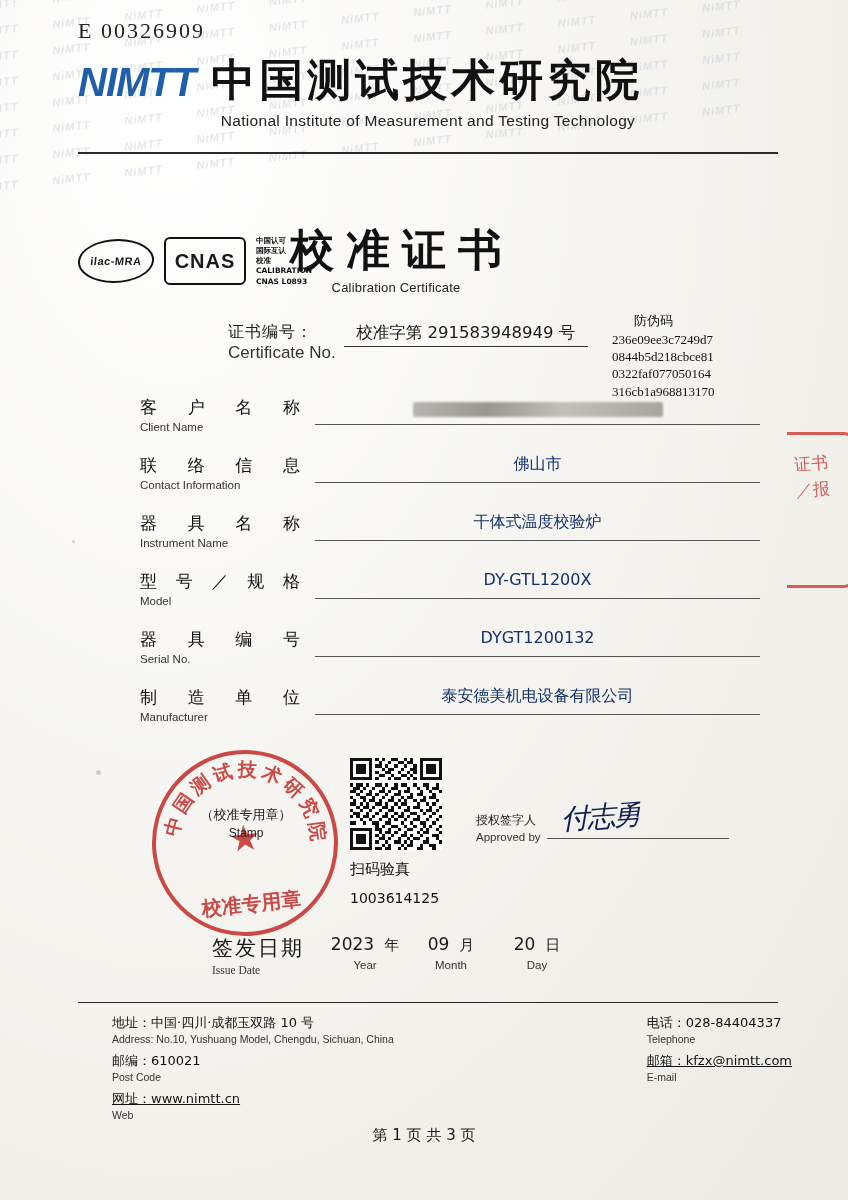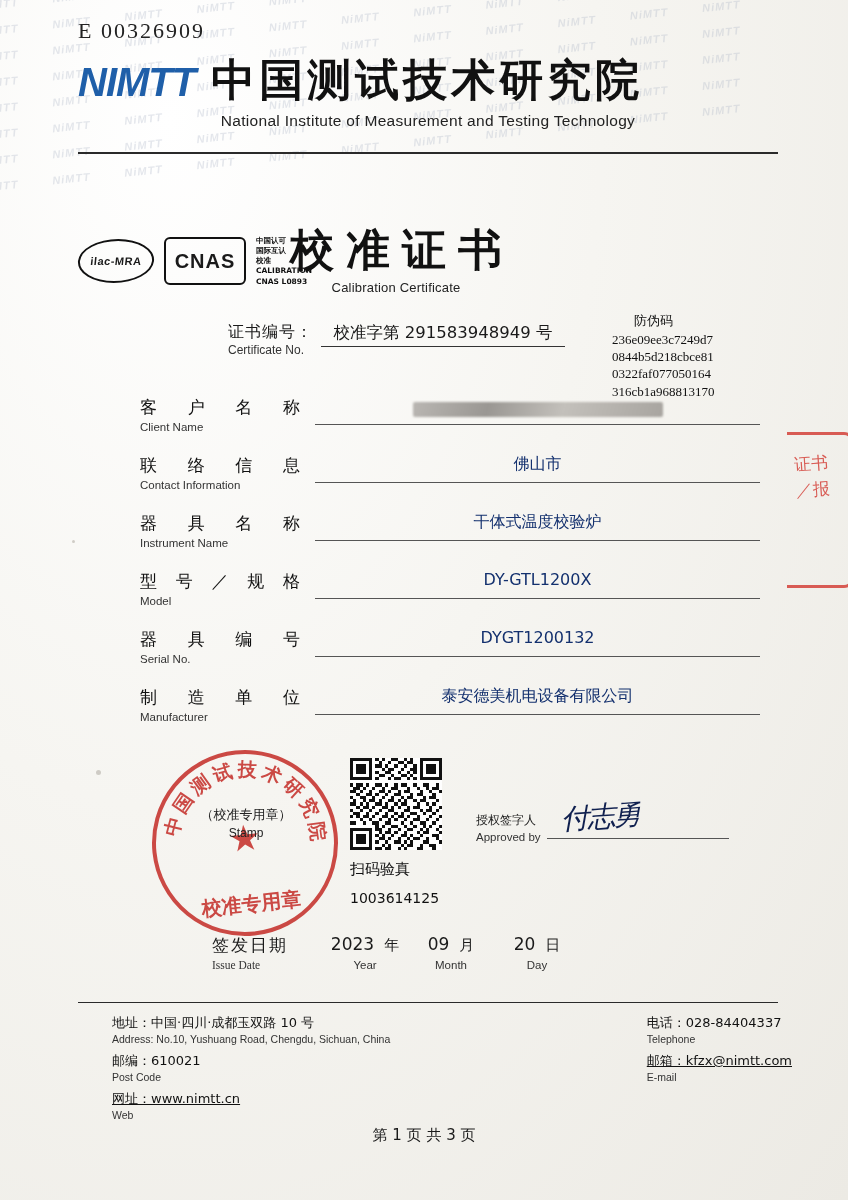--- a/index.html
+++ b/index.html
@@ -90,21 +90,21 @@
   .doc-title .en{
     font-family:"Liberation Sans",sans-serif;font-size:13px;color:#222;
     text-align:center;margin-top:8px;letter-spacing:.2px;padding-right:12px;
   }
 
   
   .certno{
     position:absolute;left:228px;top:322px;display:flex;align-items:flex-start;gap:8px;
   }
   .certno .lbl-cn{font-family:"DejaVu Sans",sans-serif;font-size:16px;letter-spacing:1px;}
-  .certno .lbl-en{font-family:"Liberation Sans",sans-serif;font-size:12px;color:#333;}
+  .certno .lbl-en{font-family:"Liberation Sans",sans-serif;font-size:17px;color:#333;}
   .certno .val{
     border-bottom:1.4px solid #333;min-width:232px;text-align:center;
     font-family:"DejaVu Sans",serif;font-size:16.5px;padding:0 6px 2px 6px;
   }
 
   .antifake{
     position:absolute;left:612px;top:312px;
     font-family:"Liberation Serif",serif;font-size:13px;line-height:1.32;color:#111;
   }
   .antifake .t{font-family:"DejaVu Sans",sans-serif;font-size:13px;margin-left:22px;margin-bottom:2px;}
@@ -181,21 +181,21 @@
     position:absolute;left:14px;top:-14px;
     font-family:"DejaVu Sans",sans-serif;font-size:28px;color:#10204f;
     font-style:italic;letter-spacing:-2px;transform:rotate(-4deg);
   }
 
   
   .issue{
     position:absolute;left:212px;top:934px;display:flex;align-items:flex-start;
   }
   .issue .lbl{width:110px;}
-  .issue .lbl .cn{font-family:Liberation Mono, monospace;font-size:17px;letter-spacing:2px;}
+  .issue .lbl .cn{font-family:Liberation Mono, monospace;font-size:21px;letter-spacing:2px;}
   .issue .lbl .en{font-family:Liberation Serif, serif;font-size:11.5px;color:#333;margin-top:2px;}
   .dcell{width:86px;text-align:center;}
   .dcell .v{font-family:"DejaVu Sans",serif;font-size:17px;}
   .dcell .u{font-family:"DejaVu Sans",sans-serif;font-size:15px;}
   .dcell .en{font-family:"Liberation Sans",sans-serif;font-size:11.5px;color:#333;margin-top:4px;}
   .dline{display:flex;align-items:baseline;gap:10px;justify-content:center;}
 
   .footrule{
     position:absolute;left:78px;top:1002px;width:700px;border-top:1.6px solid #2a2a2a;
   }
@@ -659,21 +659,21 @@
       <div class="en">Day</div>
     </div>
   </div>
 
   <div class="footrule"></div>
 
   <div class="footer">
     <div class="fcol">
       <div class="f-line">
         <div class="f-cn">地址：中国·四川·成都玉双路 10 号</div>
-        <div class="f-en">Address: No.10, Yushuang Road, Chengdu, Sichuan, China</div>
+        <div class="f-en">Address: No.10, Yushuang Model, Chengdu, Sichuan, China</div>
       </div>
       <div class="f-line">
         <div class="f-cn">邮编：610021</div>
         <div class="f-en">Post Code</div>
       </div>
       <div class="f-line">
         <div class="f-cn link">网址：www.nimtt.cn</div>
         <div class="f-en">Web</div>
       </div>
     </div>

